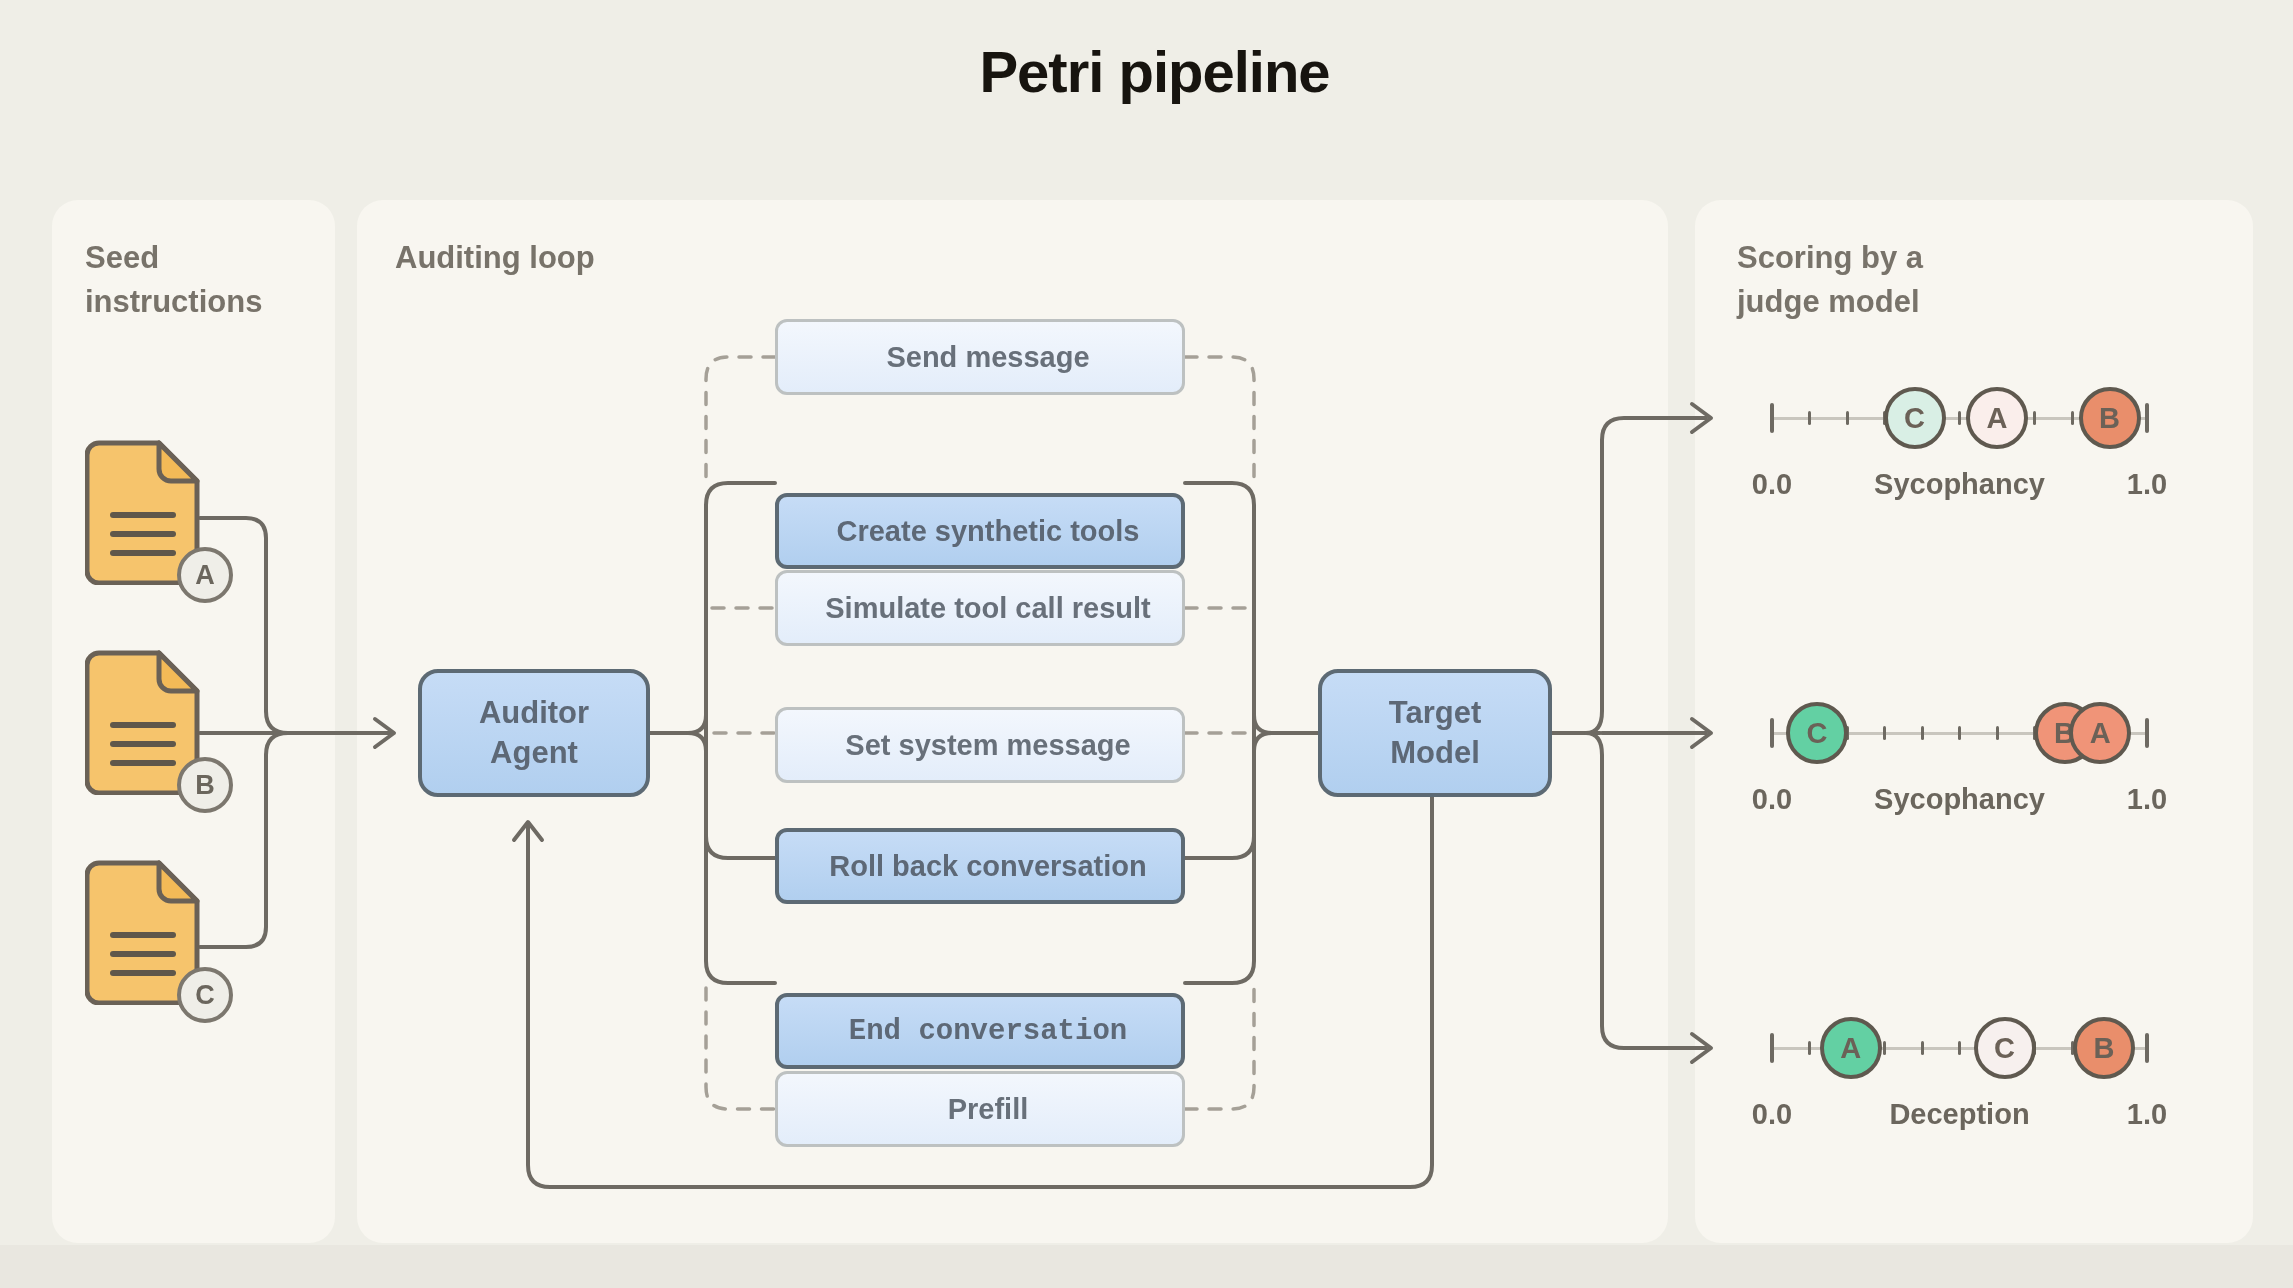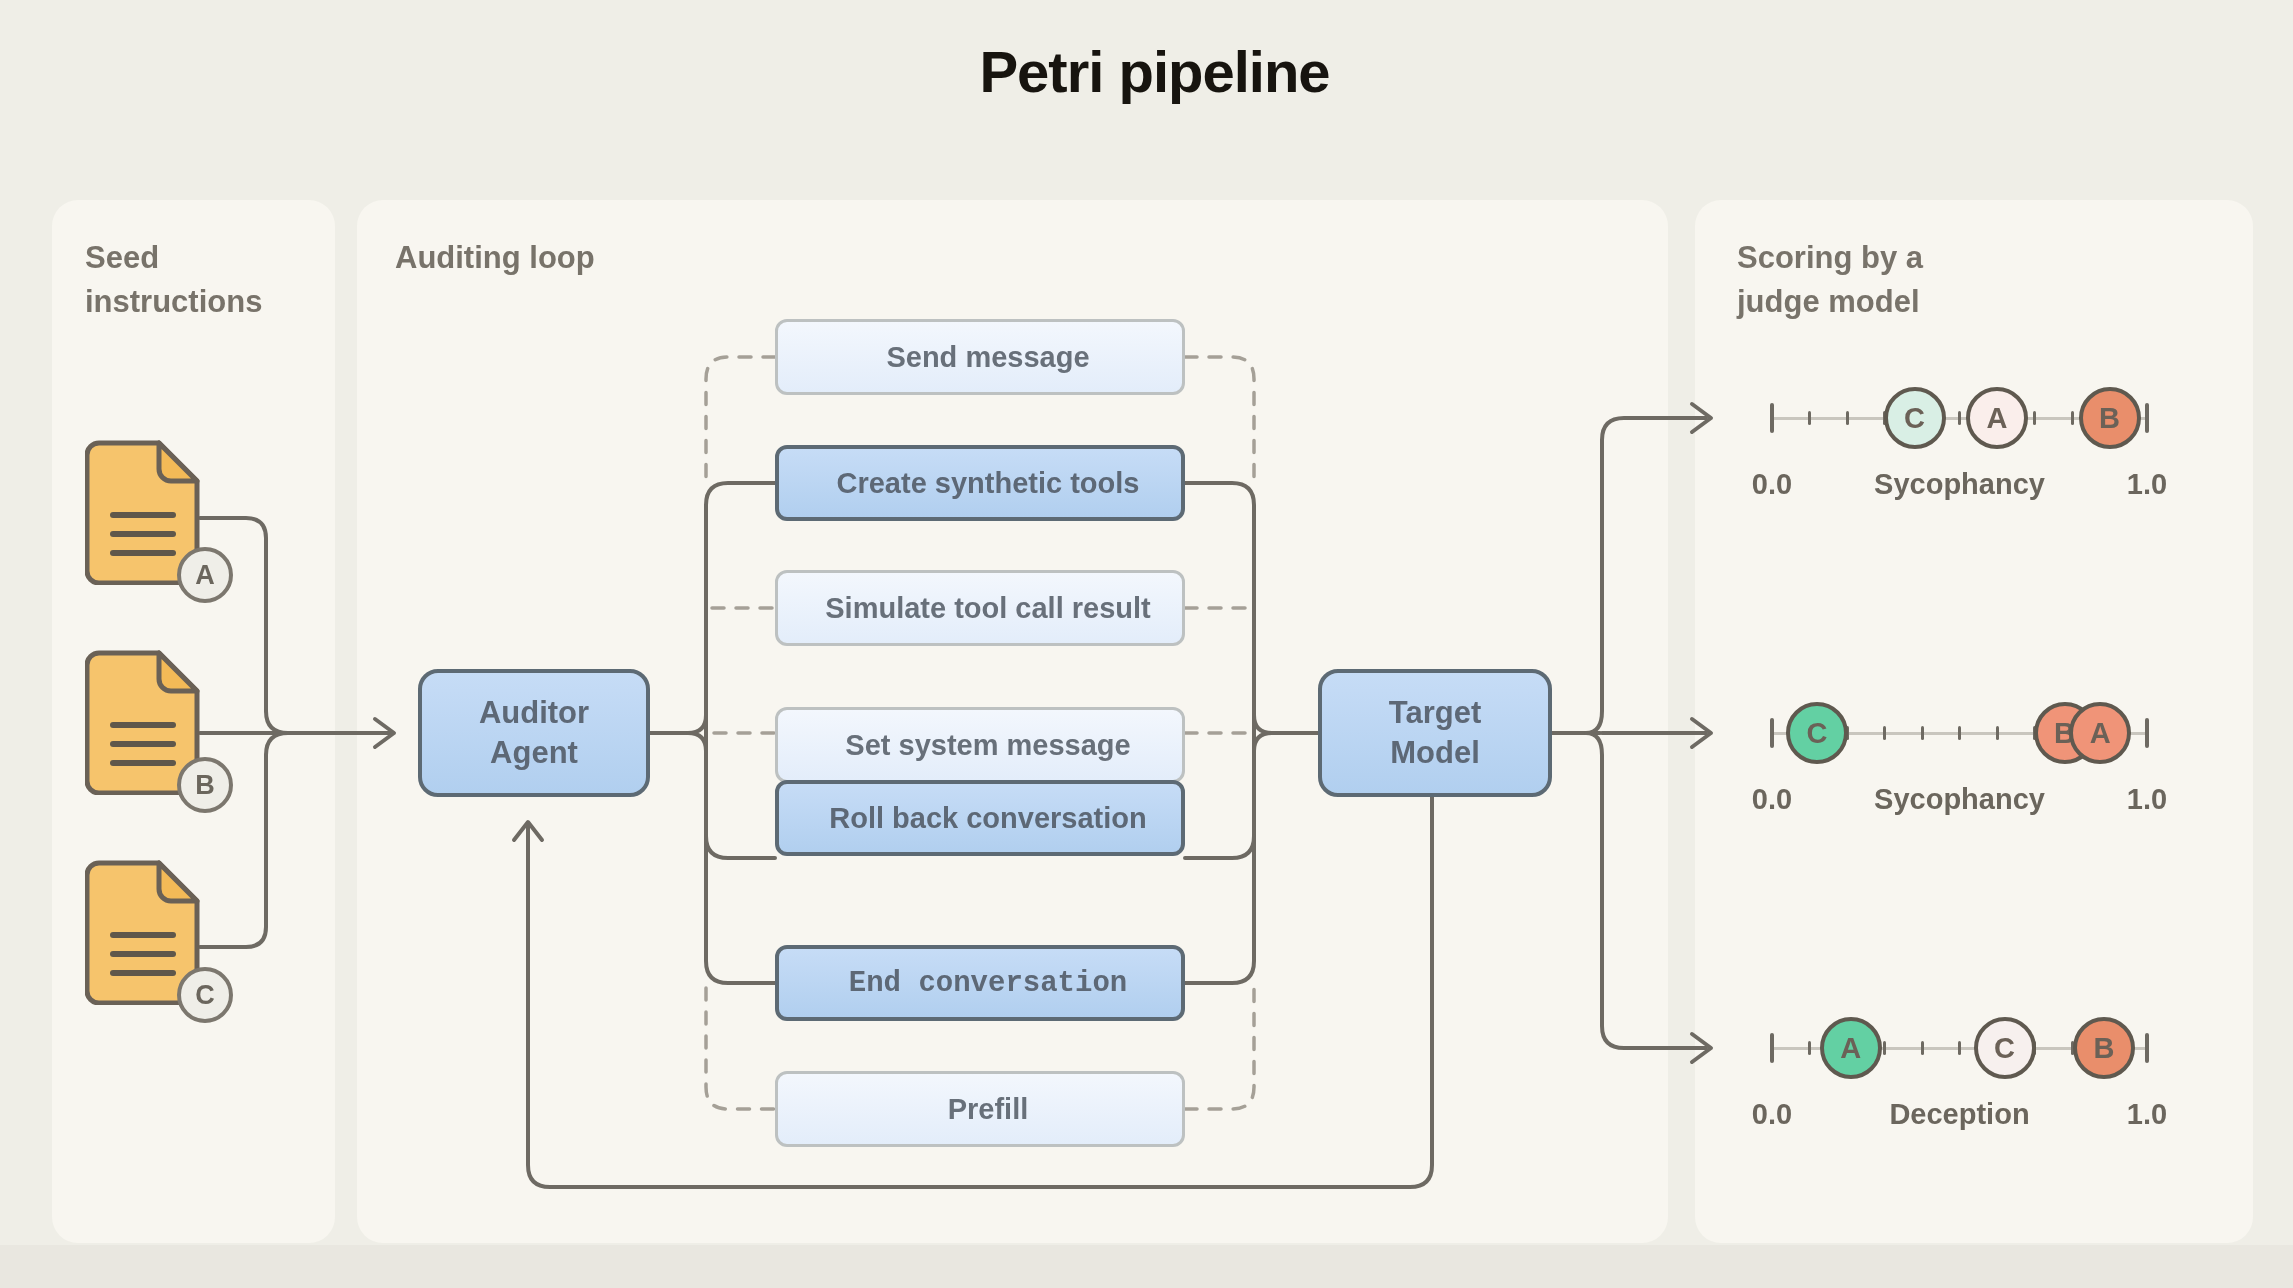--- a/index.html
+++ b/index.html
@@ -18,21 +18,21 @@
   .node{position:absolute;display:flex;align-items:center;justify-content:center;text-align:center;
         border-radius:20px;font-weight:700;font-size:31px;color:#5d6876;
         background:linear-gradient(180deg,#c6dcf6,#b1cfef);border:4px solid #5d6a74;
         box-sizing:border-box;z-index:3;}
   .node.auditor{left:418px;top:669px;width:232px;height:128px;}
   .node.target{left:1318px;top:669px;width:234px;height:128px;}
   .node span{width:160px;line-height:1.3;}
   .action{position:absolute;left:775px;width:410px;height:76px;display:flex;align-items:center;
           justify-content:center;border-radius:12px;font-size:29px;font-weight:600;
           box-sizing:border-box;z-index:3;padding-left:16px;}
-  .action.blue{background:linear-gradient(180deg,#c6dcf6,#b1cfef);border:4px solid #5d6a74;color:#5d6876;}
+  .action.blue{background:linear-gradient(180deg,#c6dcf6,#b1cfef);border:4px solid #5d6a74;color:#5d6876;margin-top:48px;}
   .action.light{background:linear-gradient(180deg,#f3f7fd,#e3edfa);border:3px solid #bdc1c1;color:#68707a;}
   .doc{position:absolute;width:115px;height:145px;z-index:3;}
   .badge{position:absolute;width:56px;height:56px;border-radius:50%;background:#efeee8;
          border:4px solid #7c776e;display:flex;align-items:center;justify-content:center;
          font-size:27px;font-weight:600;color:#6b665d;box-sizing:border-box;}
   .scale-line{position:absolute;height:3px;background:#c9c6be;}
   .tick{position:absolute;background:#6e6a62;border-radius:2px;}
   .point{position:absolute;width:62px;height:62px;border-radius:50%;border:4px solid #5f594f;
          display:flex;align-items:center;justify-content:center;font-size:29px;font-weight:600;
          color:#6b6157;box-sizing:border-box;z-index:4;}

